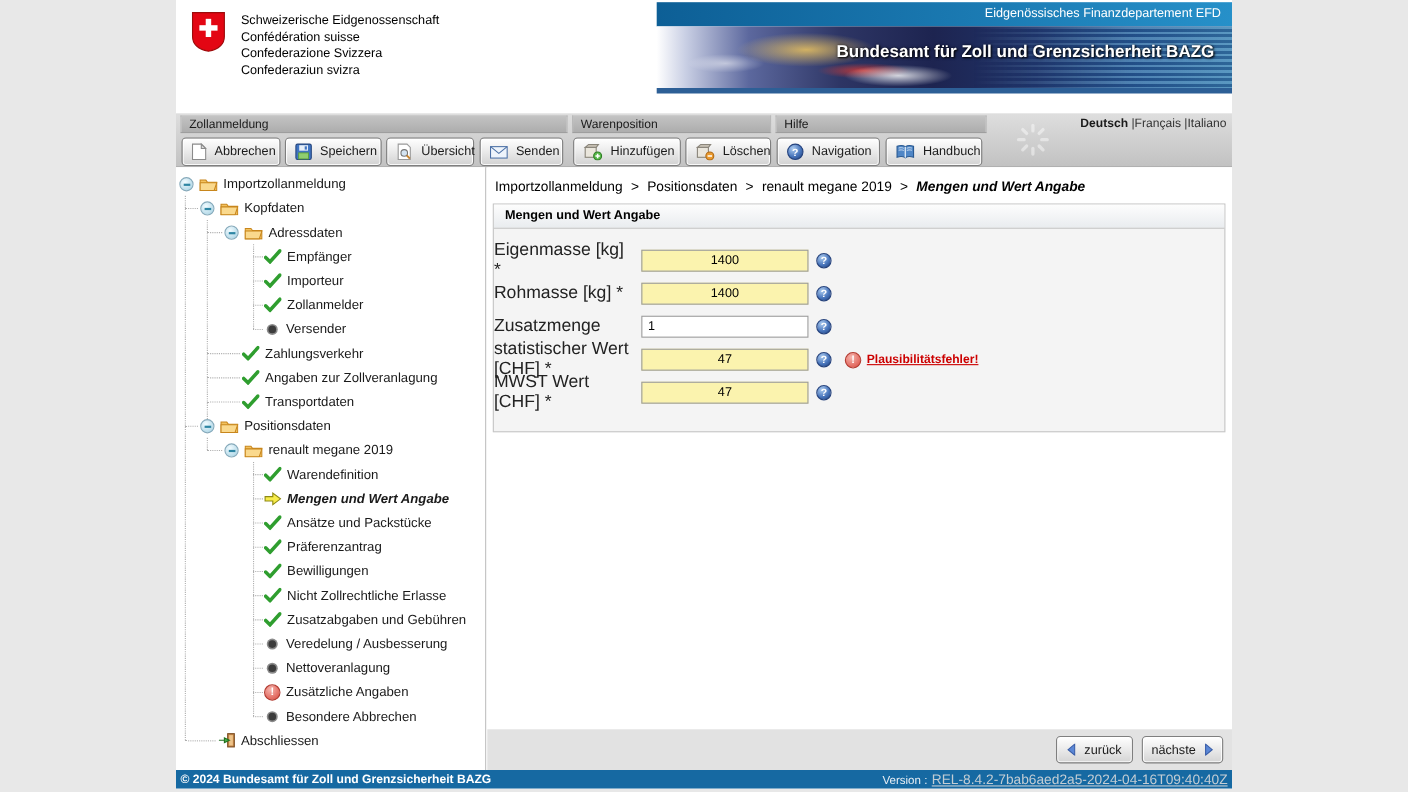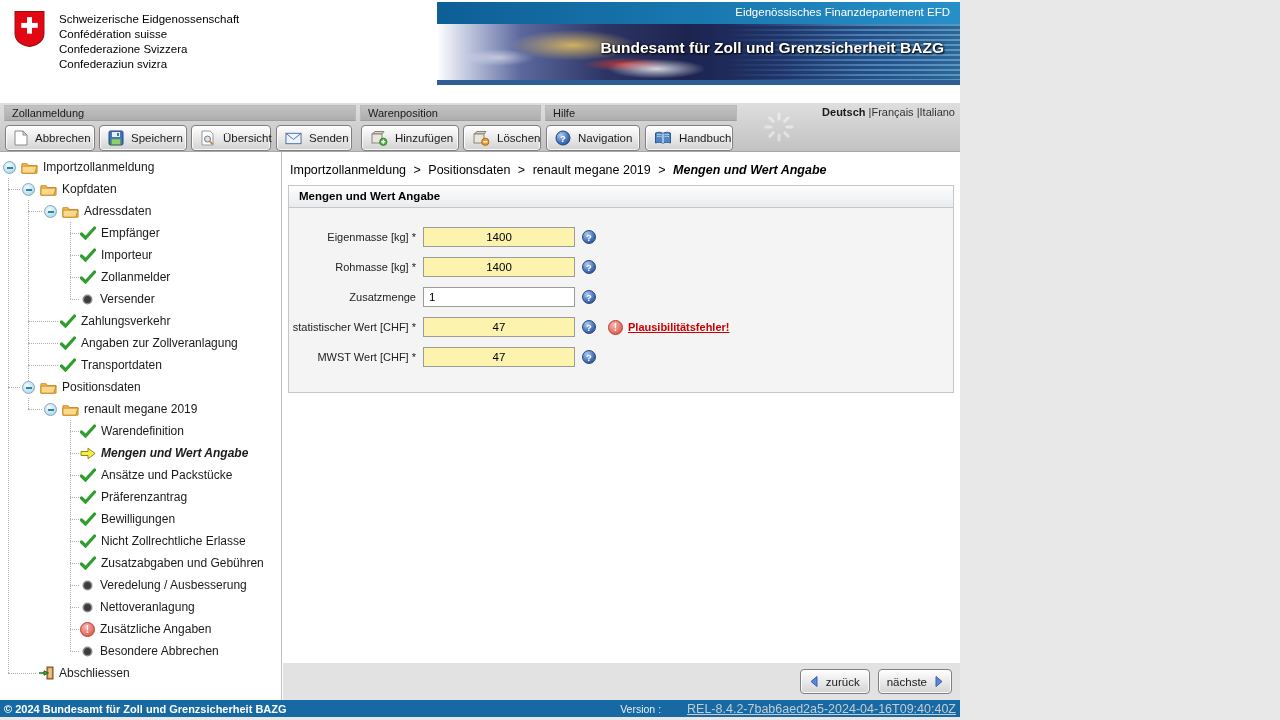--- a/index.html
+++ b/index.html
@@ -1,17 +1,17 @@
 <!DOCTYPE html>
 <html><head>
 <meta charset="utf-8">
 <style>
   * { margin:0; padding:0; box-sizing:border-box; }
   html,body { width:1280px; height:720px; background:#e8e8e8; font-family:"Liberation Sans", sans-serif; }
-  #app { position:relative; width:960px; height:717px; background:#fff; overflow:hidden; }
+  #app { position:relative; width:960px; height:717px; margin-left:160px; background:#fff; overflow:hidden; }
 
   
   #header { position:absolute; top:0; left:0; width:960px; height:103px; background:#fff; }
   #logo-block { position:absolute; top:10px; left:14px; display:flex; gap:14px; }
   #swiss-shield { width:31px; height:38px; }
   #logo-lines { font-size:11.5px; line-height:15px; color:#000; padding-top:2px; }
   #header-right { position:absolute; top:0; right:0; width:523px; height:103px; }
   #bar-admin { height:18px; background:linear-gradient(90deg,#9a9a9a,#b8b8b8); color:#1a1a1a;
     font-size:12px; font-weight:bold; text-align:right; padding:2px 10px 0 0; }
   #bar-efd { height:22px; margin-top:2px; background:linear-gradient(90deg,#0d5f96,#2690c9); color:#fff;
@@ -73,41 +73,41 @@
   
   #content { position:absolute; top:152px; left:283px; width:677px; height:548px; background:#fff; }
   #breadcrumb { padding:11px 0 0 7px; font-size:12.5px; color:#000; }
   #breadcrumb .sep { margin:0 4px; }
   #breadcrumb .cur { font-weight:bold; font-style:italic; }
   #panel { position:absolute; left:5px; top:33px; width:666px; border:1px solid #c6c6c6; background:#f4f4f4; }
   #panel-header { height:22px; background:linear-gradient(#fdfdfd,#e9ecef); border-bottom:1px solid #c6c6c6;
     font-size:11.5px; font-weight:bold; color:#000; padding:4px 0 0 10px; }
   #panel-body { padding:14px 0 20px 0; }
   .f-row { display:flex; align-items:center; height:30px; }
-  .f-label { width:127px; text-align:right; font-size:11px; color:#222; margin-right:7px; }
+  .f-label { width:127px; font-size:16px; color:#222; margin-right:7px; }
   .f-input { width:152px; height:20px; border:1px solid #9b9b9b; font-family:"Liberation Sans",sans-serif;
     font-size:11.5px; color:#000; padding:0 5px; background:#fff; }
   .f-input.hl { background:#fbf3ae;text-align:center; }
   .help-ball { width:14px; height:14px; border-radius:50%; margin-left:7px; flex:0 0 14px;
     border:1px solid #27447e; background:radial-gradient(circle at 35% 28%, #aecdf0, #4a77bd 55%, #1d3f7c);
     color:#fff; font-size:9.5px; font-weight:bold; display:inline-flex; align-items:center; justify-content:center; cursor:pointer; }
   .f-error { display:flex; align-items:center; gap:5px; margin-left:12px; }
   .f-error a { color:#cc0000; font-size:11px; font-weight:bold; }
 
   #bottom-band { position:absolute; left:0; bottom:0; width:677px; height:37px; background:#e2e2e2;
     display:flex; align-items:center; justify-content:flex-end; gap:8px; padding-right:8px; }
   .nav-btn { height:25px; min-width:70px; display:flex; align-items:center; justify-content:center; gap:8px;
     background:linear-gradient(#ffffff,#ececec 45%,#d4d4d4); border:1px solid #7f7f7f; border-radius:4px;
     box-shadow:0 0 0 1px rgba(255,255,255,.85) inset; font-size:11.5px; color:#1a1a1a; cursor:pointer; padding:0 8px; }
 
   
   #footer { position:absolute; left:0; bottom:0; width:960px; height:17px; background:#1669a2;
     display:flex; align-items:center; justify-content:space-between; padding:0 4px; }
   #footer-copy { color:#fff; font-size:11px; font-weight:bold; }
-  #footer-right { display:flex; align-items:baseline; gap:26px; }
+  #footer-right { display:flex; align-items:baseline; gap:4px; }
   #version-label { color:#e8eef4; font-size:10.5px; }
   #version-link { color:#c3cdd4; font-size:12.5px; text-decoration:underline; }
 </style>
 </head>
 <body>
 
 <div id="app">
 
   <div id="header">
     <div id="logo-block">

